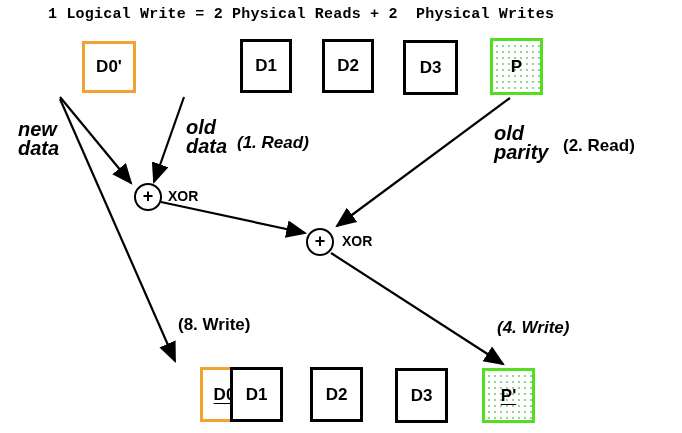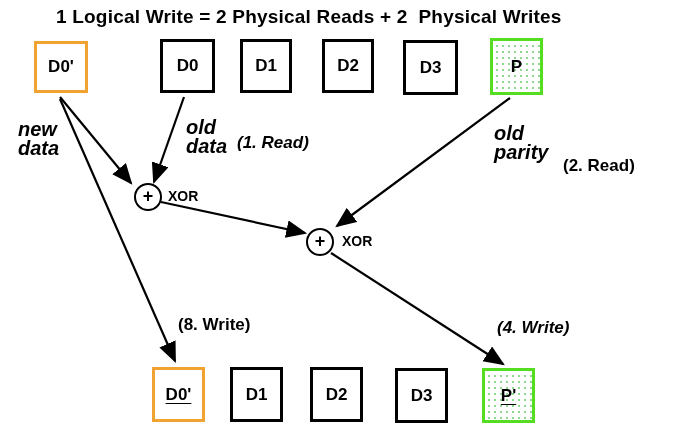--- a/index.html
+++ b/index.html
@@ -1,29 +1,29 @@
 <!DOCTYPE html>
 <html><head>
 <meta charset="utf-8">
 <style>
   html,body{margin:0;padding:0;background:#ffffff;}
   #stage{
     position:relative;width:682px;height:433px;background:#ffffff;overflow:hidden;
     font-family:"Liberation Sans","DejaVu Sans",sans-serif;color:#000;
   }
   .title{
-    position:absolute;left:56px;top:6px;font-size:19px;font-weight:bold;
-    white-space:pre;letter-spacing:0.2px;
+    position:absolute;left:48px;top:6px;font-size:15px;font-weight:bold;
+    white-space:pre;letter-spacing:0.2px;font-family:Liberation Mono, monospace;
   }
   .box{
     position:absolute;display:flex;align-items:center;justify-content:center;
     box-sizing:border-box;background:#fff;font-weight:bold;font-size:17px;
     border:3px solid #000;
   }
-  .box-orange{border-color:#F0A330;}
+  .box-orange{border-color:#F0A330;margin-left:48px;}
   .box-green{
     border:3px solid #55DD22;
     background-image:radial-gradient(circle,#8fd88f 1.1px,rgba(0,0,0,0) 1.4px);
     background-size:6px 6px;background-position:1px 2px;
   }
   .underline{text-decoration:underline;text-underline-offset:3px;}
   
   .tb0{left:34px; top:41px;width:54px;height:52px;}
   .tb1{left:160px;top:39px;width:55px;height:54px;}
   .tb2{left:240px;top:39px;width:52px;height:54px;}
@@ -78,44 +78,41 @@
     <line x1="510" y1="98" x2="337" y2="226" stroke="#000" stroke-width="2.2" marker-end="url(#ah)"></line>
 
     <line x1="161" y1="202" x2="305" y2="233" stroke="#000" stroke-width="2.2" marker-end="url(#ah)"></line>
 
     <line x1="331" y1="253" x2="503" y2="364" stroke="#000" stroke-width="2.2" marker-end="url(#ah)"></line>
   </svg>
 
   <div class="box box-orange tb0">
     <span>D0'</span>
   </div>
-  <div class="box tb1">
-    <span>D0</span>
-  </div>
   <div class="box tb2">
     <span>D1</span>
   </div>
   <div class="box tb3">
     <span>D2</span>
   </div>
   <div class="box tb4">
     <span>D3</span>
   </div>
   <div class="box box-green tb5">
     <span>P</span>
   </div>
 
   <div class="note" style="left:18px;top:120px;">new
 data</div>
   <div class="note" style="left:186px;top:118px;">old
 data</div>
   <div class="step" style="left:237px;top:133px;font-style:italic;">(1. Read)</div>
   <div class="note" style="left:494px;top:124px;">old
 parity</div>
-  <div class="step" style="left:563px;top:136px;margin-top:20px;">(2. Read)</div>
+  <div class="step" style="left:563px;top:136px;">(2. Read)</div>
   <div class="step" style="left:178px;top:315px;">(8. Write)</div>
   <div class="step" style="left:497px;top:318px;font-style:italic;">(4. Write)</div>
 
   <div class="xor-circle" style="left:134px;top:183px;">
     <span>+</span>
   </div>
   <div class="xor-label" style="left:168px;top:188px;">XOR</div>
 
   <div class="xor-circle" style="left:306px;top:228px;">
     <span>+</span>

